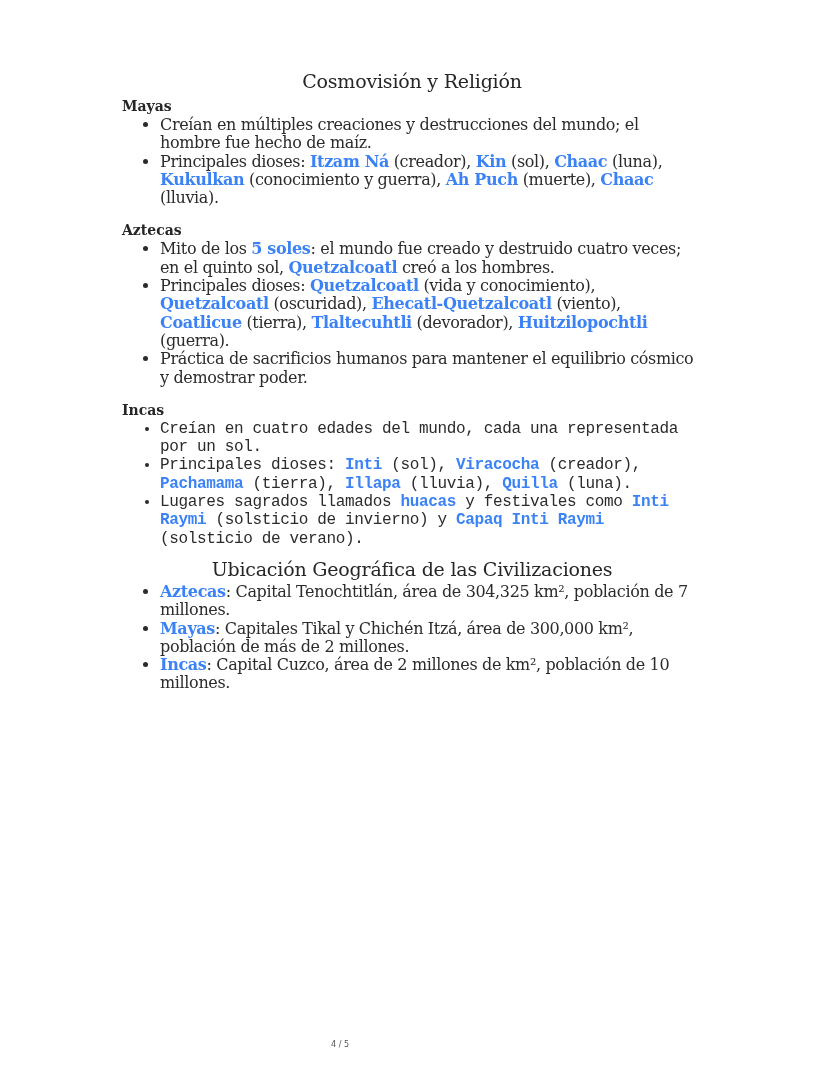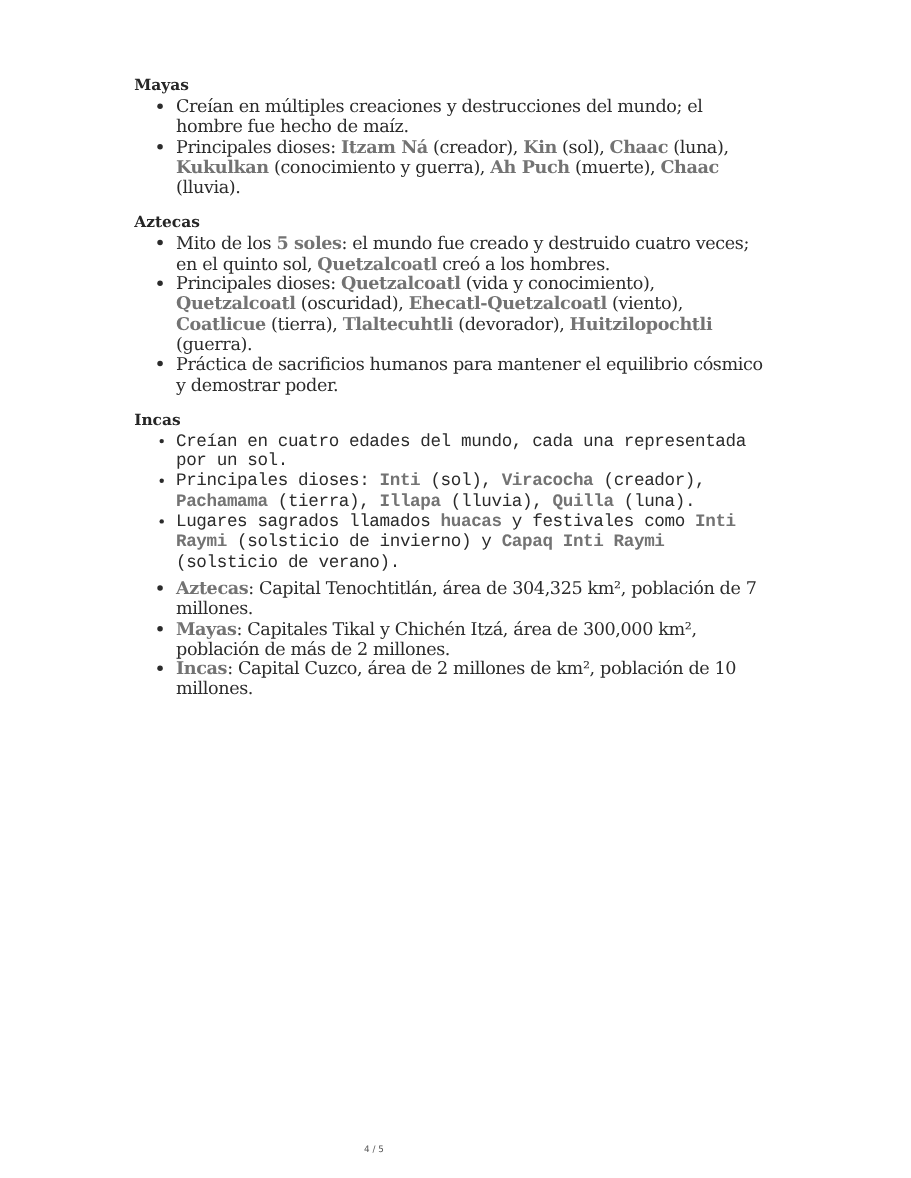--- a/index.html
+++ b/index.html
@@ -4,28 +4,29 @@
 <style>
   html, body { margin: 0; padding: 0; background: #ffffff; }
   body { width: 828px; height: 1071px; position: relative; overflow: hidden;
          font-family: "DejaVu Serif", "Liberation Serif", serif; color: #2b2b2b; }
   .page { position: absolute; left: 122px; top: 70px; width: 580px; }
   h1 { font-size: 19px; font-weight: normal; text-align: center; margin: 0 0 6px 0; color: #262626; letter-spacing: -0.2px; }
   h1.sec2 { margin-top: 10px; margin-bottom: 3px; }
   h2 { font-size: 14px; font-weight: bold; margin: 0 0 2px 0; color: #262626; }
   ul { margin: 0 0 15px 0; padding-left: 38px; }
   li { font-size: 16px; line-height: 18.3px; letter-spacing: -0.35px; margin: 0; }
-  li b { font-weight: bold; color: #737373; margin-top: 21px; }
+  li b { font-weight: bold; color: #3b82f6; margin-top: 21px; }
   .footer { position: absolute; top: 1040px; left: 0; width: 680px; text-align: center;
             font-family: "DejaVu Sans", sans-serif; font-size: 8px; color: #555; }
 </style>
 </head>
 <body>
 
 <div class="page">
+  <h1>Cosmovisión y Religión</h1>
 
   <h2>Mayas</h2>
   <ul>
     <li>Creían en múltiples creaciones y destrucciones del mundo; el hombre fue hecho de maíz.</li>
     <li>Principales dioses: <b>Itzam Ná</b> (creador), <b>Kin</b> (sol), <b>Chaac</b> (luna), <b>Kukulkan</b> (conocimiento y guerra), <b>Ah Puch</b> (muerte), <b>Chaac</b> (lluvia).</li>
   </ul>
 
   <h2>Aztecas</h2>
   <ul>
     <li>Mito de los <b>5 soles</b>: el mundo fue creado y destruido cuatro veces; en el quinto sol, <b>Quetzalcoatl</b> creó a los hombres.</li>
@@ -33,20 +34,21 @@
     <li>Práctica de sacrificios humanos para mantener el equilibrio cósmico y demostrar poder.</li>
   </ul>
 
   <h2>Incas</h2>
   <ul style="margin-bottom:6px;font-family:Liberation Mono, monospace;">
     <li>Creían en cuatro edades del mundo, cada una representada por un sol.</li>
     <li>Principales dioses: <b>Inti</b> (sol), <b>Viracocha</b> (creador), <b>Pachamama</b> (tierra), <b>Illapa</b> (lluvia), <b>Quilla</b> (luna).</li>
     <li>Lugares sagrados llamados <b>huacas</b> y festivales como <b>Inti Raymi</b> (solsticio de invierno) y <b>Capaq Inti Raymi</b> (solsticio de verano).</li>
   </ul>
 
+  <h1 class="sec2">Ubicación Geográfica de las Civilizaciones</h1>
   <ul>
     <li><b>Aztecas</b>: Capital Tenochtitlán, área de 304,325 km², población de 7 millones.</li>
     <li><b>Mayas</b>: Capitales Tikal y Chichén Itzá, área de 300,000 km², población de más de 2 millones.</li>
     <li><b>Incas</b>: Capital Cuzco, área de 2 millones de km², población de 10 millones.</li>
   </ul>
 </div>
 
 <div class="footer">4 / 5</div>
 
 </body></html>

